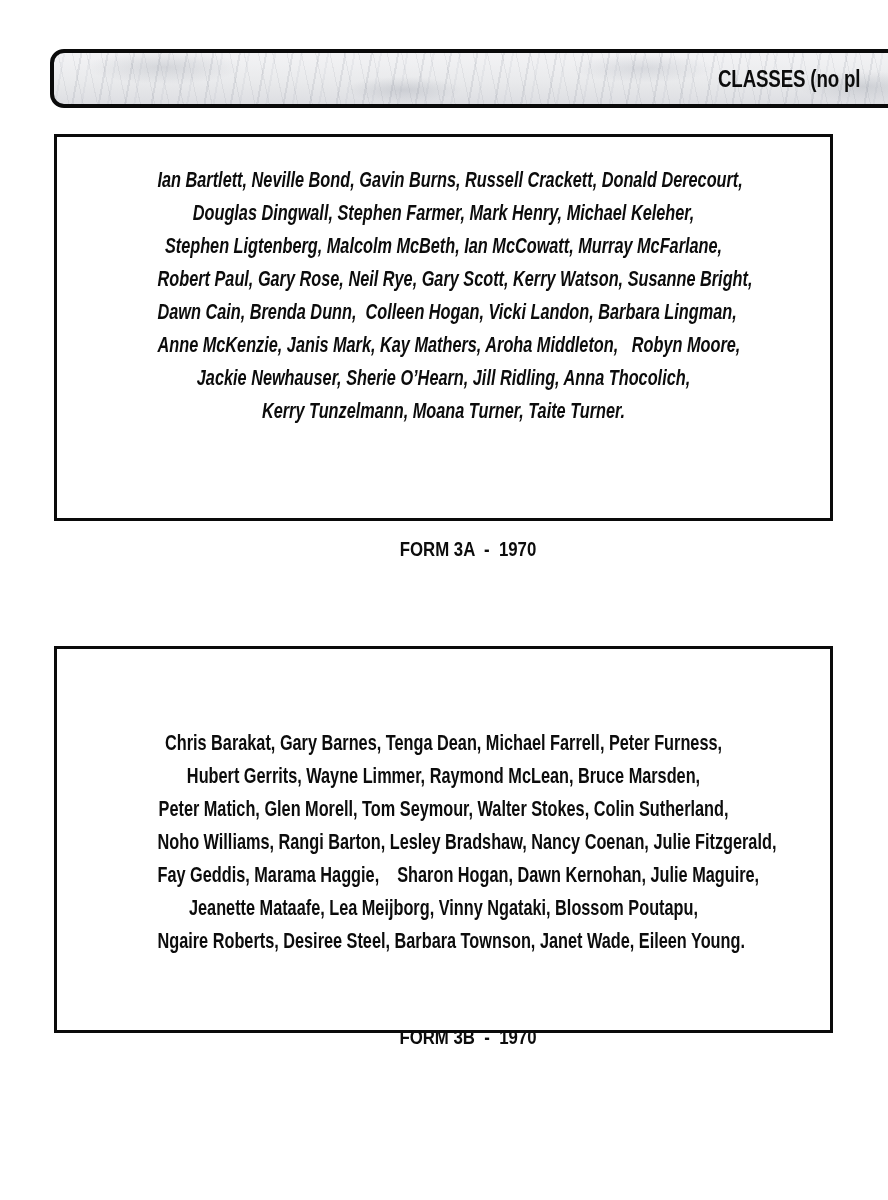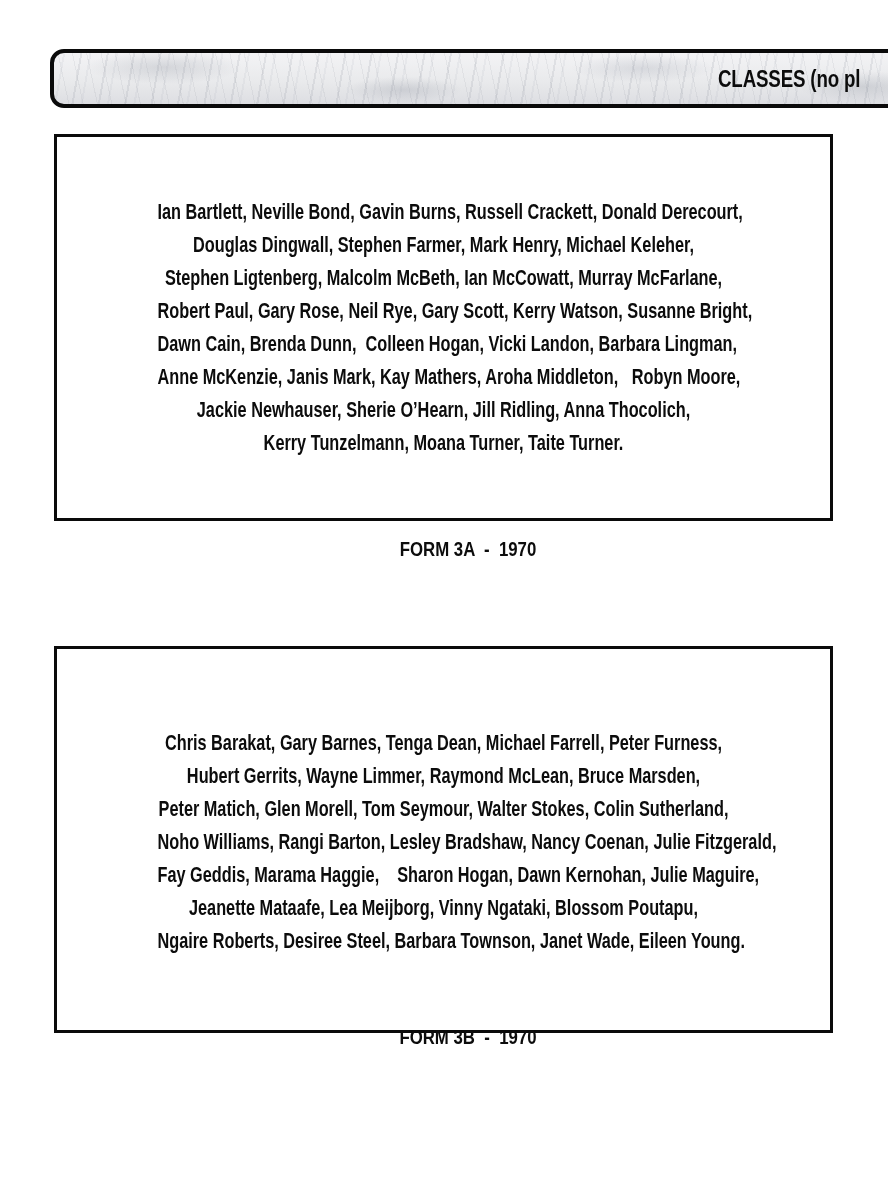--- a/index.html
+++ b/index.html
@@ -66,21 +66,21 @@
     left: 54px;
     width: 773px;            
     height: 381px;
     border: 3px solid #0a0a0a;
     background: #ffffff;
     box-sizing: content-box;
   }
   .box1 { top: 134px; }
   .box2 { top: 646px; }
   .names-lines { width: 100%; }
-  .box1 .names-lines { padding-top: 58px; }
+  .box1 .names-lines { padding-top: 26px; font-style: italic; }
   .box2 .names-lines { padding-top: 77px; }
   .nline {
     font-size: 22px;
     font-weight: 700;
     line-height: 33px;
     text-align: center;
     white-space: pre;
     transform: scaleX(0.74);
     transform-origin: center;
     color: #0c0c0c;

